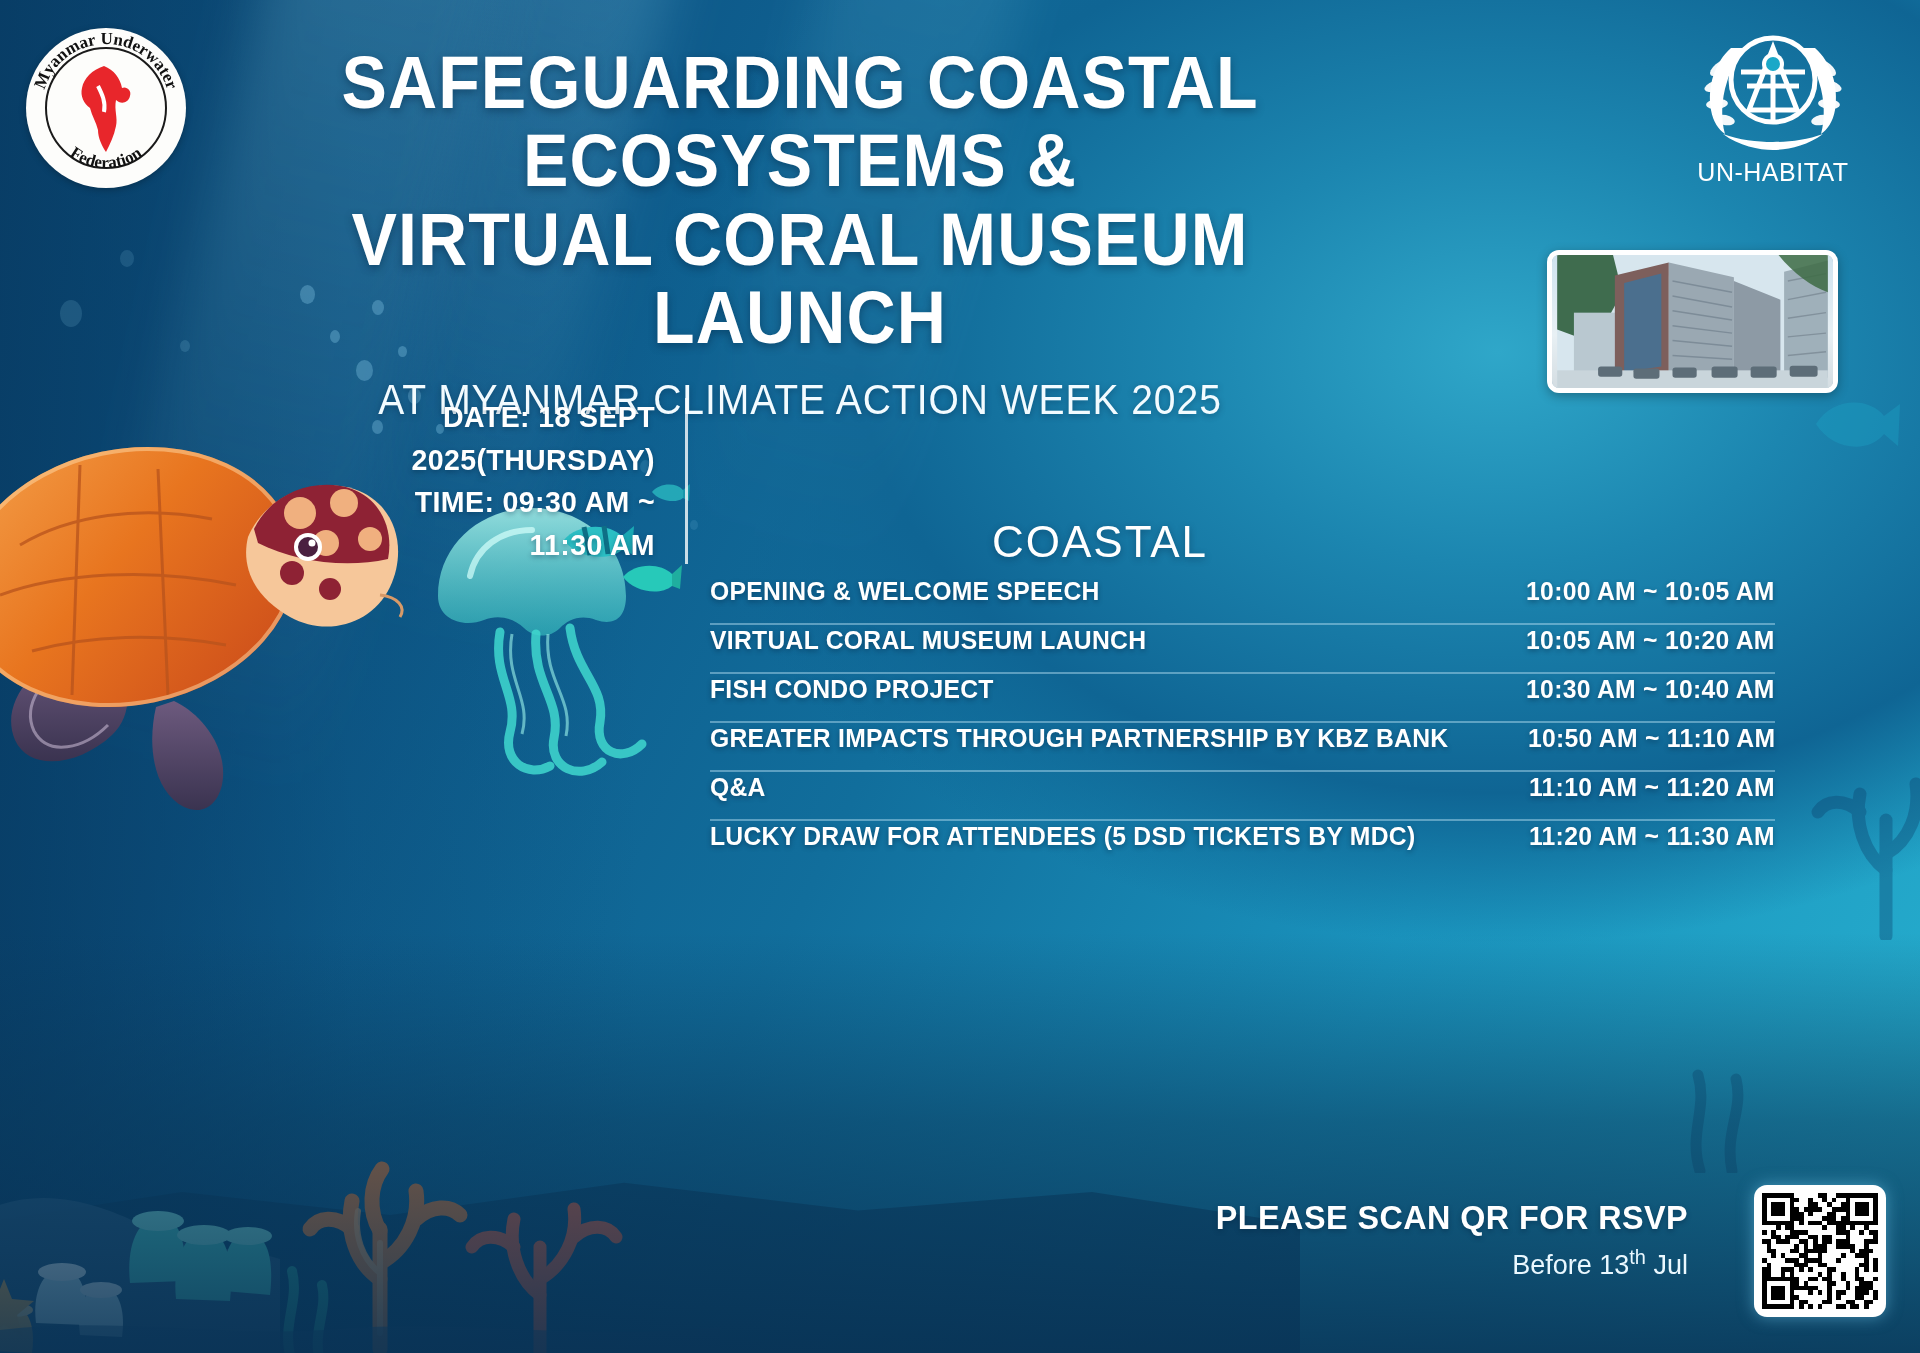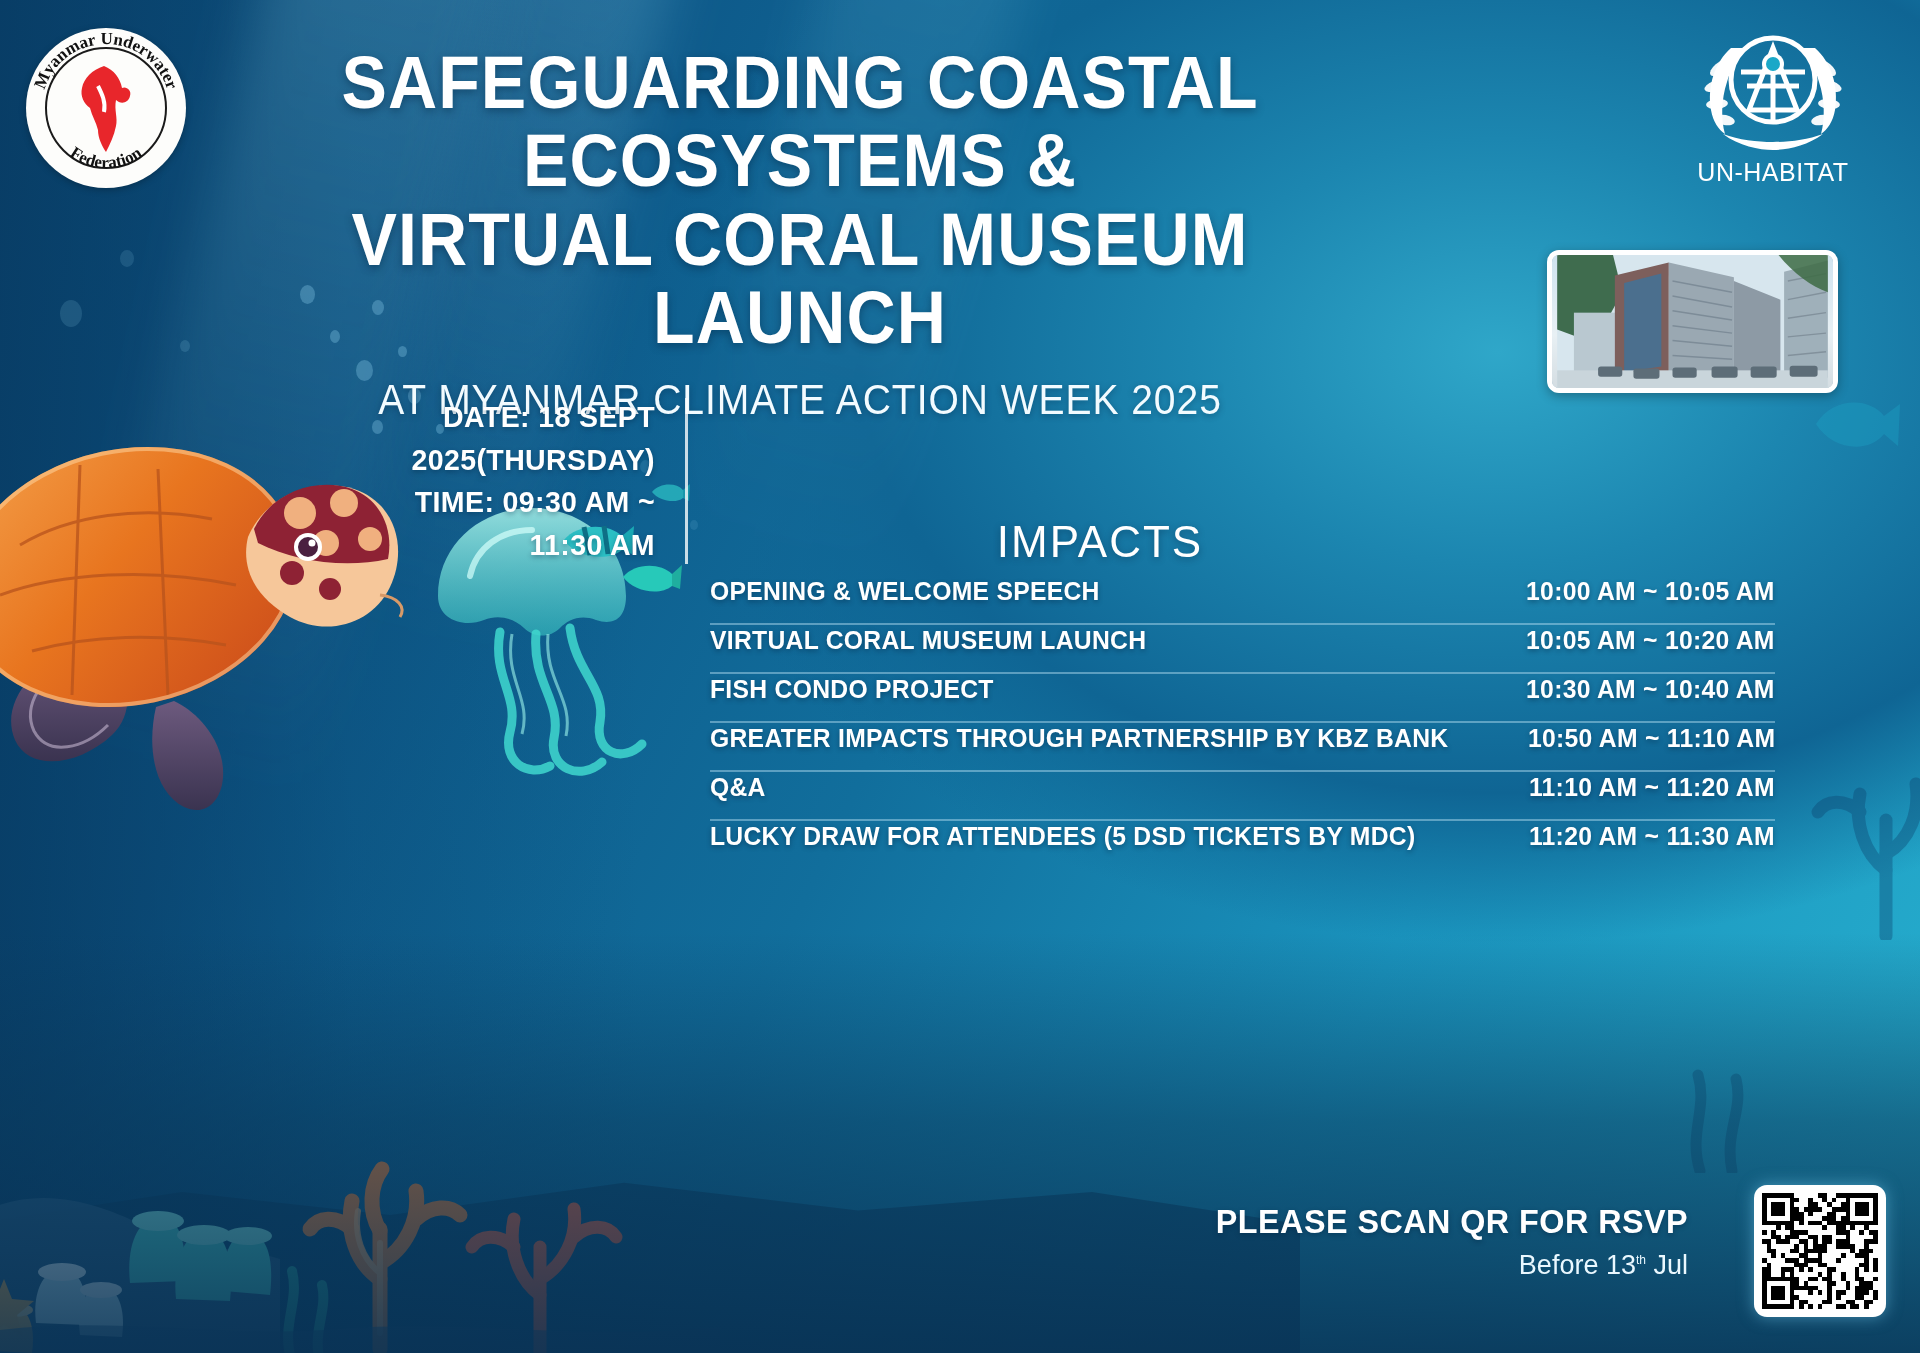--- a/index.html
+++ b/index.html
@@ -112,21 +112,21 @@
 
   
   .rsvp { position:absolute; right:232px; bottom:72px; text-align:right; }
   .rsvp-main {
     font-family:"Liberation Sans Narrow","Liberation Sans", sans-serif;
     font-weight:bold; color:#ffffff; font-size:34px; letter-spacing:.5px;
     transform:scaleX(.95); transform-origin:right center;
     text-shadow:0 2px 6px rgba(3,36,64,.45);
   }
   .rsvp-sub { margin-top:9px; font-size:27px; color:#eaf8ff; font-weight:400; }
-  .rsvp-sub sup { font-size:12px;margin-top:28px; }
+  .rsvp-sub sup { font-size:20px;margin-top:28px; }
   .qr-box {
     position:absolute; right:34px; bottom:36px; width:132px; height:132px;
     background:#ffffff; border-radius:13px; padding:8px;
     box-shadow:0 0 16px rgba(120,210,245,.5);
   }
   .qr-grid { width:100%; height:100%; display:grid; grid-template-columns:repeat(25,1fr); grid-template-rows:repeat(25,1fr); }
   .qr-grid i { background:#000; }
 
   
   .art { position:absolute; pointer-events:none; }
@@ -430,21 +430,21 @@
   </div>
 
   <div class="info-row">
     <div class="info-left">
       <div class="info-txt">DATE: 18 SEPT 2025(THURSDAY)</div>
       <div class="info-txt">TIME: 09:30 AM ~ 11:30 AM</div>
     </div>
     <div class="info-div"></div>
   </div>
 
-  <div class="agenda-title">IMPACTS</div>
+  <div class="agenda-title">COASTAL</div>
   <div class="agenda-list" id="agenda-list">
       <div class="arow">
         <div class="aname">OPENING &amp; WELCOME SPEECH</div>
         <div class="atime">10:00 AM ~ 10:05 AM</div>
       </div>
       <div class="arow">
         <div class="aname">VIRTUAL CORAL MUSEUM LAUNCH</div>
         <div class="atime">10:05 AM ~ 10:20 AM</div>
       </div>
       <div class="arow">

